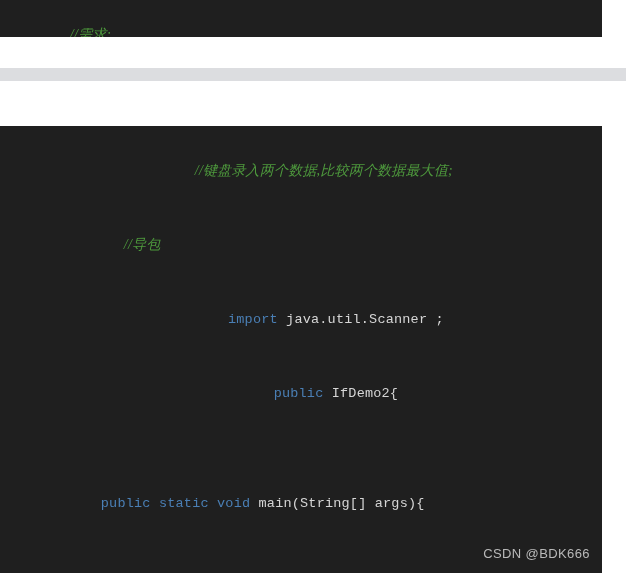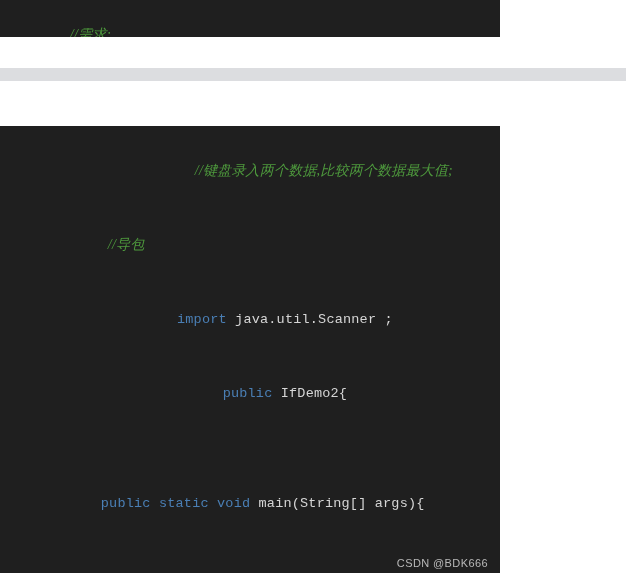--- a/index.html
+++ b/index.html
@@ -8,21 +8,21 @@
     background: #ffffff;
   }
   body {
     width: 626px;
     height: 573px;
     overflow: hidden;
     font-family: "Liberation Serif", "DejaVu Serif", serif;
   }
   .page {
     position: relative;
-    width: 500px;
+    width: 602px;
     height: 573px;
     background: #ffffff;
   }
 
   
   .code-block {
     background: #1f1f1f;
     color: #d4d4d4;
     box-sizing: border-box;
     width: 100%;
@@ -81,24 +81,24 @@
     top: 68px;
     width: 626px;
     height: 13px;
     background: #dcdde0;
   }
 
   
   .watermark {
     position: absolute;
     right: 12px;
-    bottom: 4px;
+    bottom: 12px;
     color: #b9b9b9;
     font-family: "Liberation Sans", "DejaVu Sans", sans-serif;
-    font-size: 11px;
+    font-size: 13px;
     letter-spacing: 0.4px;
   }
 </style>
 </head>
 <body>
 
 <div class="page">
 
   <div class="code-block top">
     <div class="line tight">
@@ -108,21 +108,21 @@
 
   <div class="gap"></div>
   <div class="gray-band"></div>
 
   <div class="code-block main">
 
     <div class="line ind-cmt-top">
       <span class="cmt">//键盘录入两个数据,比较两个数据最大值;</span>
     </div>
 
-    <div class="line" style="padding-left:58px;">
+    <div class="line" style="padding-left:74px;">
       <span class="cmt">//导包</span>
     </div>
 
     <div class="line ind-0">
       <span class="kw">import</span><span class="plain"> java.util.Scanner ;</span>
     </div>
 
     <div class="line ind-0">
       <span class="kw">public</span><span class="plain"> IfDemo2{</span>
     </div>

